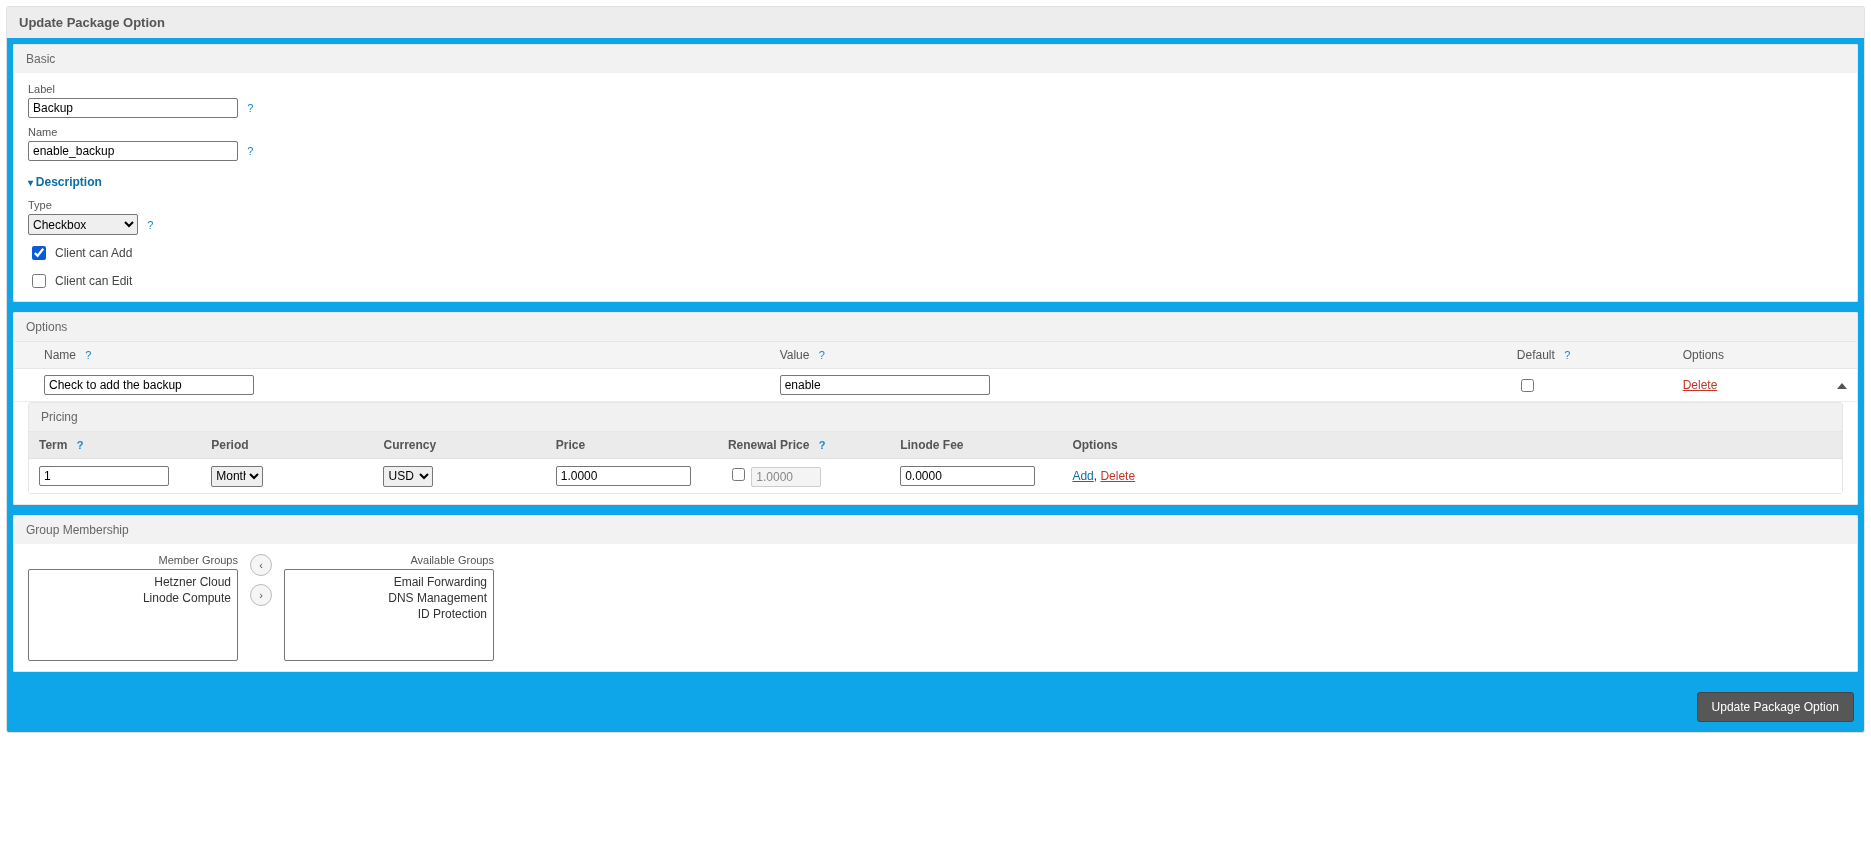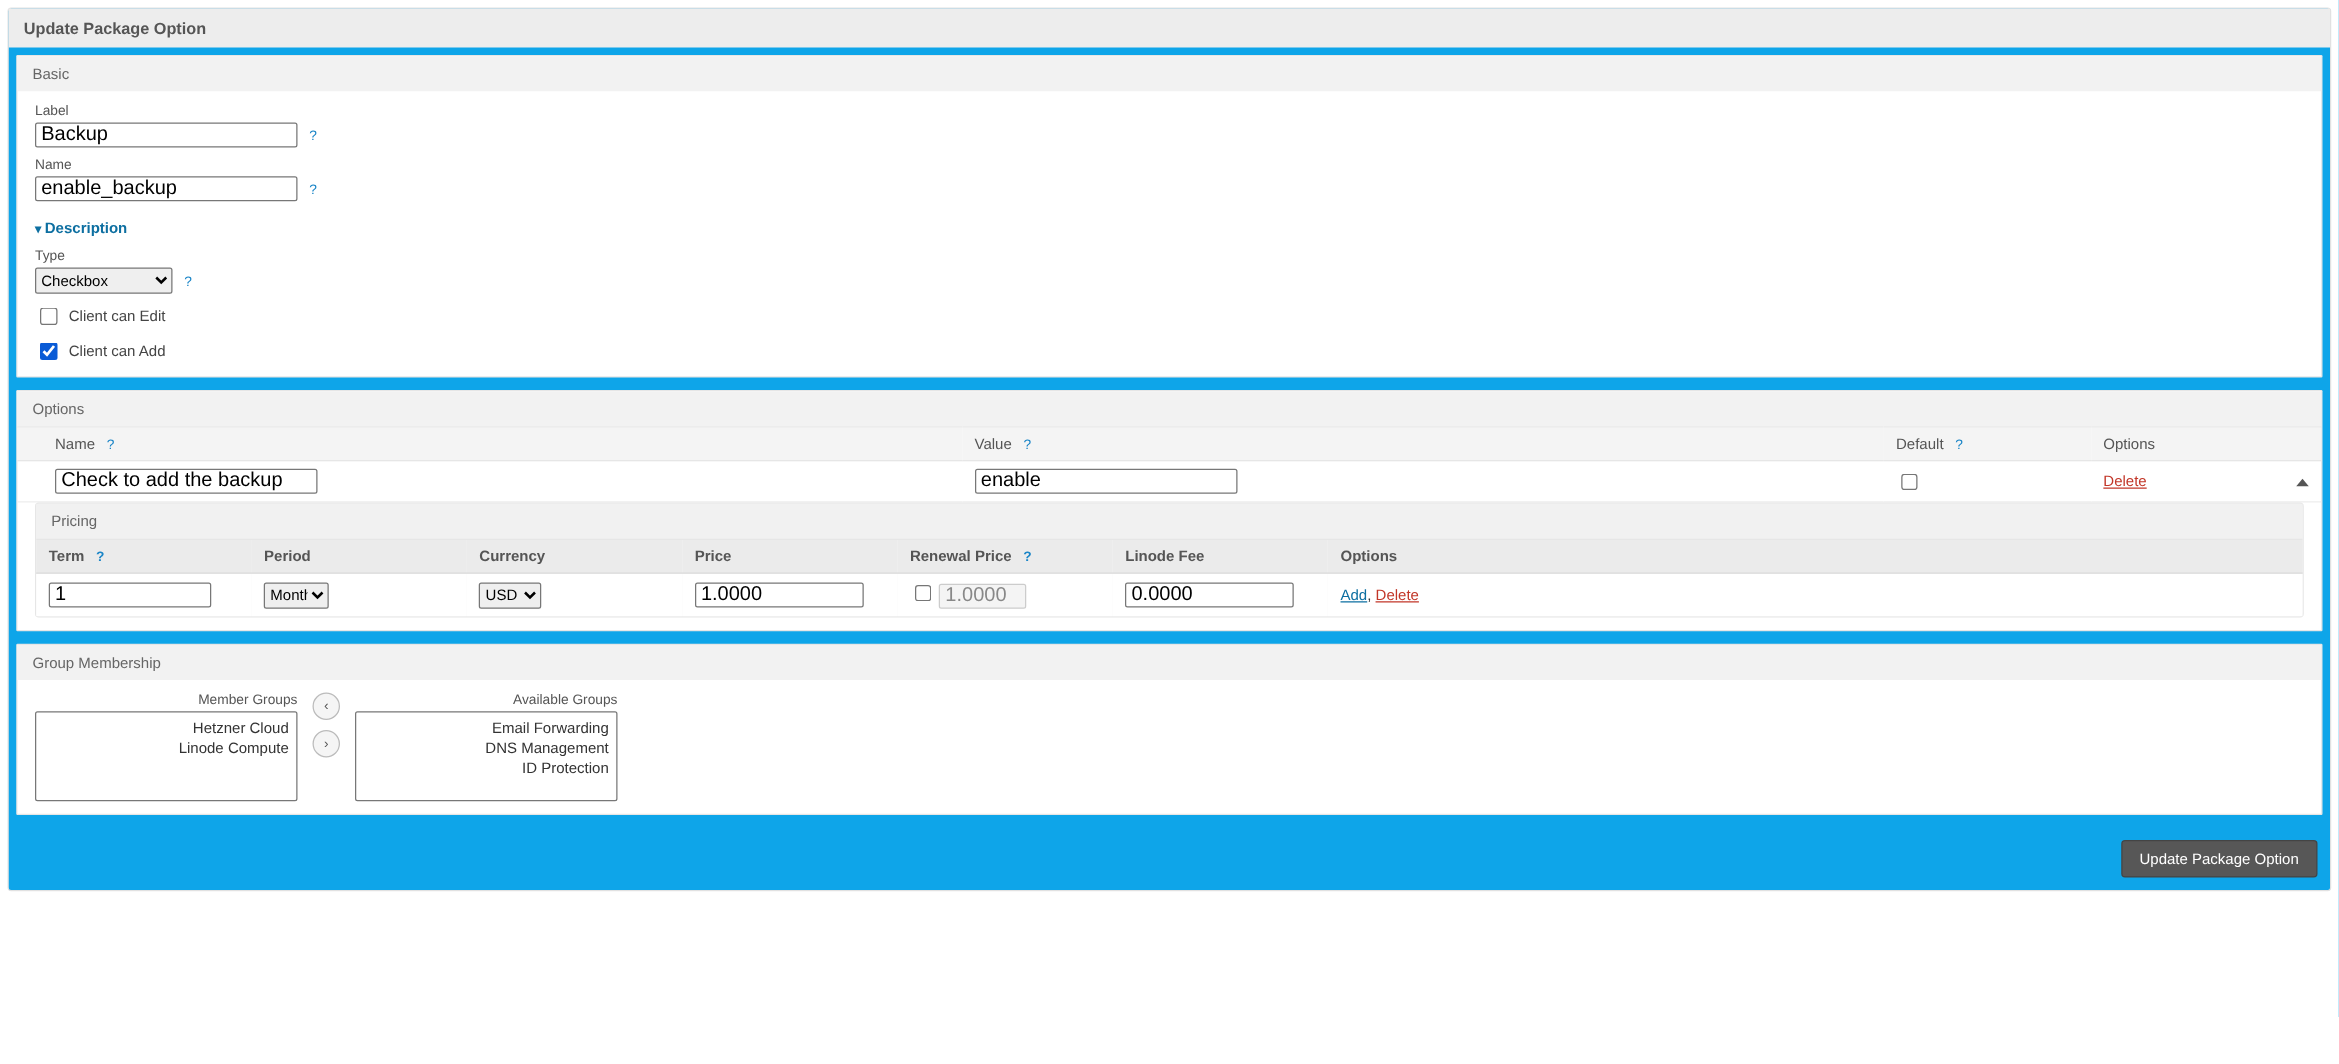--- a/index.html
+++ b/index.html
@@ -46,21 +46,21 @@
     margin-bottom: 8px;
   }
   .form-label {
     font-size: 11px;
     color: #555;
     margin-bottom: 3px;
     display: block;
   }
   input[type=text] {
     height: 20px;
-    font-size: 16px;
+    font-size: 12px;
     border: 1px solid #777;
     border-radius: 2px;
     padding: 0 4px;
     background: #fff;
   }
   input.wide { width: 210px; }
   select {
     height: 21px;
     font-size: 12px;
     border: 1px solid #777;
@@ -140,21 +140,21 @@
     color: #555;
     padding: 6px 10px;
     border-bottom: 1px solid #e0e0e0;
   }
   table.pricing-table td {
     padding: 6px 10px;
     background: #fff;
   }
   .listbox {
     width: 210px;
-    height: 72px;
+    height: 92px;
     border: 1px solid #777;
     border-radius: 2px;
     padding: 4px;
     font-size: 12px;
     overflow: auto;
     background: #fff;
   }
   .listbox div { padding: 1px 2px; cursor: pointer; }
   .move-buttons {
     display: flex;
@@ -230,26 +230,26 @@
 
         <div class="form-row">
           <span class="form-label">Type</span>
           <select style="width:110px">
             <option>Checkbox</option>
           </select>
           <span class="help">?</span>
         </div>
 
         <div class="chk-row">
+          <input type="checkbox" checked="" style="">
+          <span>Client can Add</span>
+        </div>
+        <div class="chk-row">
           <input type="checkbox" style="">
           <span>Client can Edit</span>
-        </div>
-        <div class="chk-row">
-          <input type="checkbox" checked="" style="">
-          <span>Client can Add</span>
         </div>
 
       </div>
     </div>
 
     <div class="section">
       <div class="section-header">Options</div>
 
       <table class="options-table">
         <colgroup>

